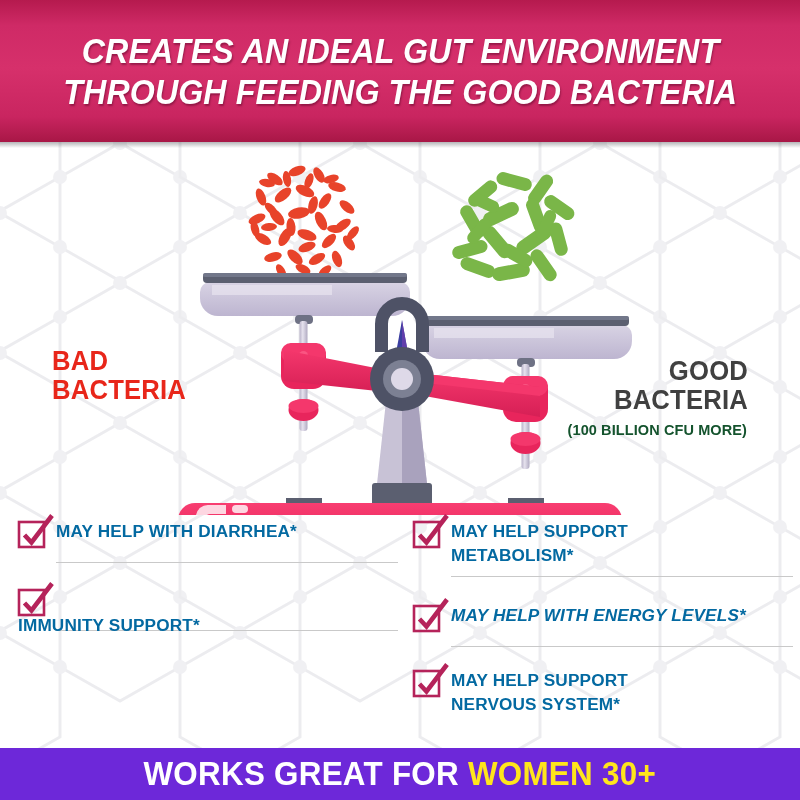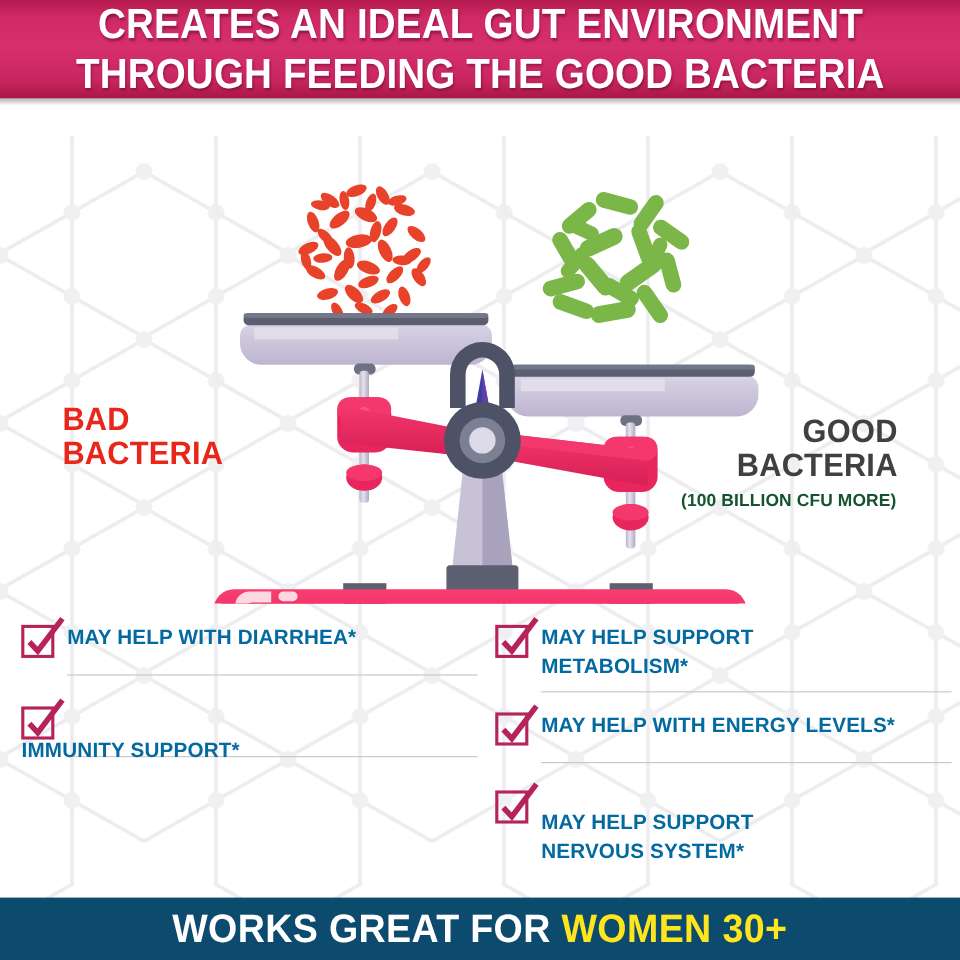--- a/index.html
+++ b/index.html
@@ -6,24 +6,25 @@
   body{
     width:800px;height:800px;overflow:hidden;
     font-family:"Liberation Sans", sans-serif;
     background:#ffffff;
     -webkit-font-smoothing:antialiased;
   }
   #page{position:relative;width:800px;height:800px;overflow:hidden;background:#fff;}
 
   
   .header{
-    position:absolute;left:0;top:0;width:800px;height:82px;
+    position:absolute;left:0;top:0;width:800px;height:142px;
     background:linear-gradient(180deg,#b51a4e 0%,#cf2a66 18%,#d6306b 48%,#c92560 82%,#a81746 100%);
     display:flex;flex-direction:column;align-items:center;justify-content:center;
     z-index:5;
+    font-style:italic;
   }
   .header::after{
     content:"";position:absolute;left:0;bottom:-6px;width:100%;height:6px;
     background:linear-gradient(180deg,rgba(90,90,95,.45),rgba(255,255,255,0));
   }
   .header-line{
     color:#ffffff;
     font-family:"Liberation Sans", sans-serif;
     font-weight:700;
     font-size:35px;
@@ -35,21 +36,21 @@
     text-shadow:1px 2px 2px rgba(80,5,35,.45);
   }
 
   
   .body-area{
     position:absolute;left:0;top:113px;width:800px;height:635px;background:#ffffff;overflow:hidden;
   }
   .hexbg{position:absolute;left:0;top:0;width:800px;height:635px;opacity:1;pointer-events:none;}
 
   
-  .scale-section{position:absolute;left:0;top:113px;width:800px;height:390px;}
+  .scale-section{position:absolute;left:0;top:125px;width:800px;height:390px;}
 
   .label-bad{
     position:absolute;left:52px;top:222px;
     color:#e8261a;font-weight:700;font-size:27px;line-height:29px;
     letter-spacing:.2px;text-align:left;transform:scaleX(.95);transform-origin:left top;
   }
   .label-good{
     position:absolute;right:52px;top:232px;width:330px;
     color:#404040;font-weight:700;font-size:27px;line-height:29px;
     letter-spacing:.2px;text-align:right;
@@ -75,21 +76,21 @@
   .chk svg{position:absolute;left:-2px;top:-9px;overflow:visible;}
   .btext{
     color:#0369a1;font-weight:700;font-size:17.2px;line-height:24px;
     letter-spacing:.15px;padding-top:1px;
   }
   .bsep{height:1px;background:#c9c9c9;margin-left:38px;}
 
   
   .footer{
     position:absolute;left:0;top:748px;width:800px;height:52px;
-    background:#0c4a6e;display:flex;align-items:center;justify-content:center;z-index:6;
+    background:#6d28d9;display:flex;align-items:center;justify-content:center;z-index:6;
   }
   .footer-text{
     font-weight:700;font-size:33px;line-height:36px;letter-spacing:.3px;
     transform:scaleX(.95);transform-origin:center;white-space:nowrap;color:#ffffff;
   }
   .footer-hi{color:#ffe51c;}
 </style>
 </head>
 <body>
 
@@ -355,38 +356,38 @@
       <div class="bitem" style="height:52px;">
         <span class="chk">
           <svg width="40" height="40" viewBox="0 0 40 40">
             <rect x="3" y="12" width="25" height="25" fill="none" stroke="#b5235a" stroke-width="2.6"></rect>
             <path d="M8.5 25 L15.5 32.5 L36 5.5" fill="none" stroke="#b5235a" stroke-width="4.6" stroke-linecap="butt" stroke-linejoin="miter"></path>
           </svg>
         </span>
         <span class="btext" style="max-width:230px;display:inline-block;">MAY HELP SUPPORT METABOLISM*</span>
       </div>
       <div class="bsep" style="margin-top:6px;"></div>
-      <div class="bitem" style="height:44px;margin-top:14px;">
+      <div class="bitem" style="height:44px;margin-top:25px;font-style:italic;">
         <span class="chk">
           <svg width="40" height="40" viewBox="0 0 40 40">
             <rect x="3" y="12" width="25" height="25" fill="none" stroke="#b5235a" stroke-width="2.6"></rect>
             <path d="M8.5 25 L15.5 32.5 L36 5.5" fill="none" stroke="#b5235a" stroke-width="4.6" stroke-linecap="butt" stroke-linejoin="miter"></path>
           </svg>
         </span>
         <span class="btext">MAY HELP WITH ENERGY LEVELS*</span>
       </div>
       <div class="bsep"></div>
       <div class="bitem" style="height:52px;margin-top:20px;">
         <span class="chk">
           <svg width="40" height="40" viewBox="0 0 40 40">
             <rect x="3" y="12" width="25" height="25" fill="none" stroke="#b5235a" stroke-width="2.6"></rect>
             <path d="M8.5 25 L15.5 32.5 L36 5.5" fill="none" stroke="#b5235a" stroke-width="4.6" stroke-linecap="butt" stroke-linejoin="miter"></path>
           </svg>
         </span>
-        <span class="btext" style="max-width:260px;display:inline-block;margin-top:16px;">MAY HELP SUPPORT NERVOUS SYSTEM*</span>
+        <span class="btext" style="max-width:260px;display:inline-block;">MAY HELP SUPPORT NERVOUS SYSTEM*</span>
       </div>
     </div>
   </div>
 
   <div class="footer">
     <div class="footer-text"><span>WORKS GREAT FOR </span><span class="footer-hi">WOMEN 30+</span></div>
   </div>
 
 </div>
 

